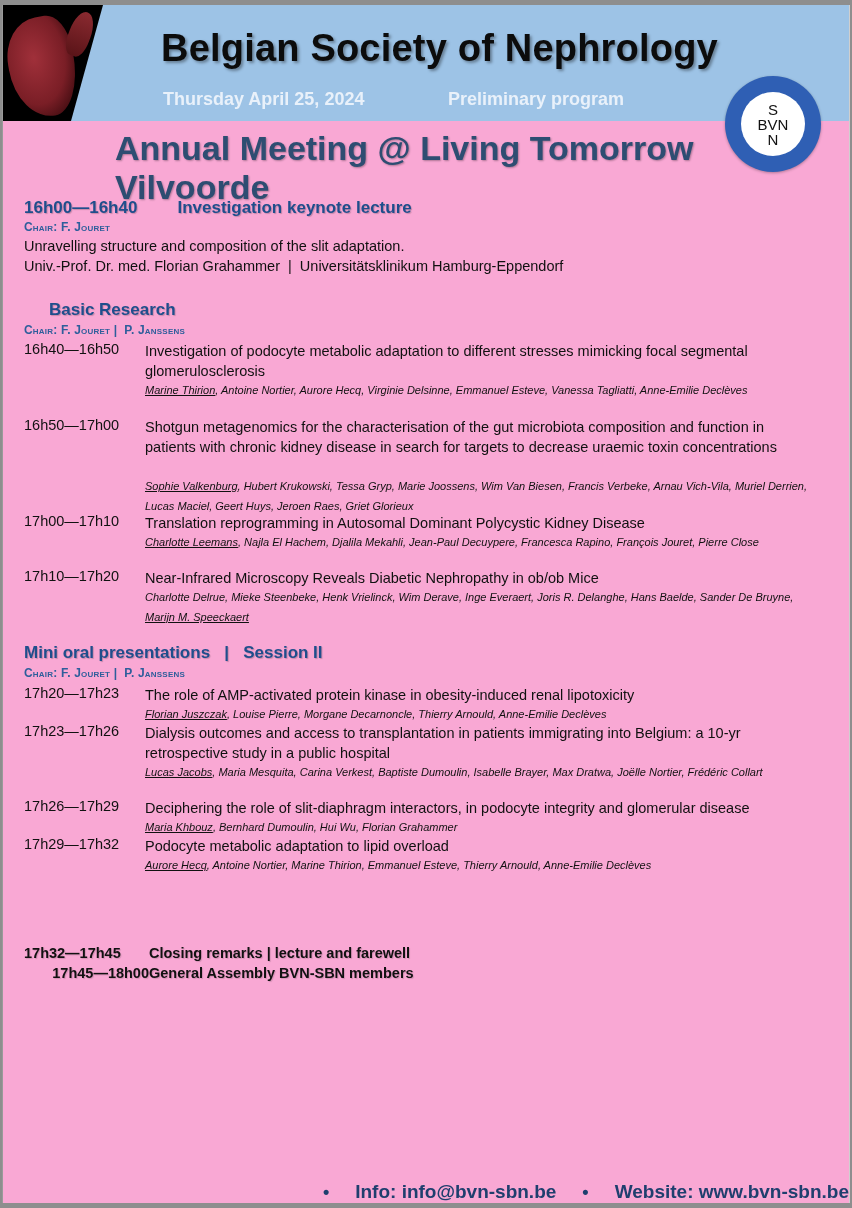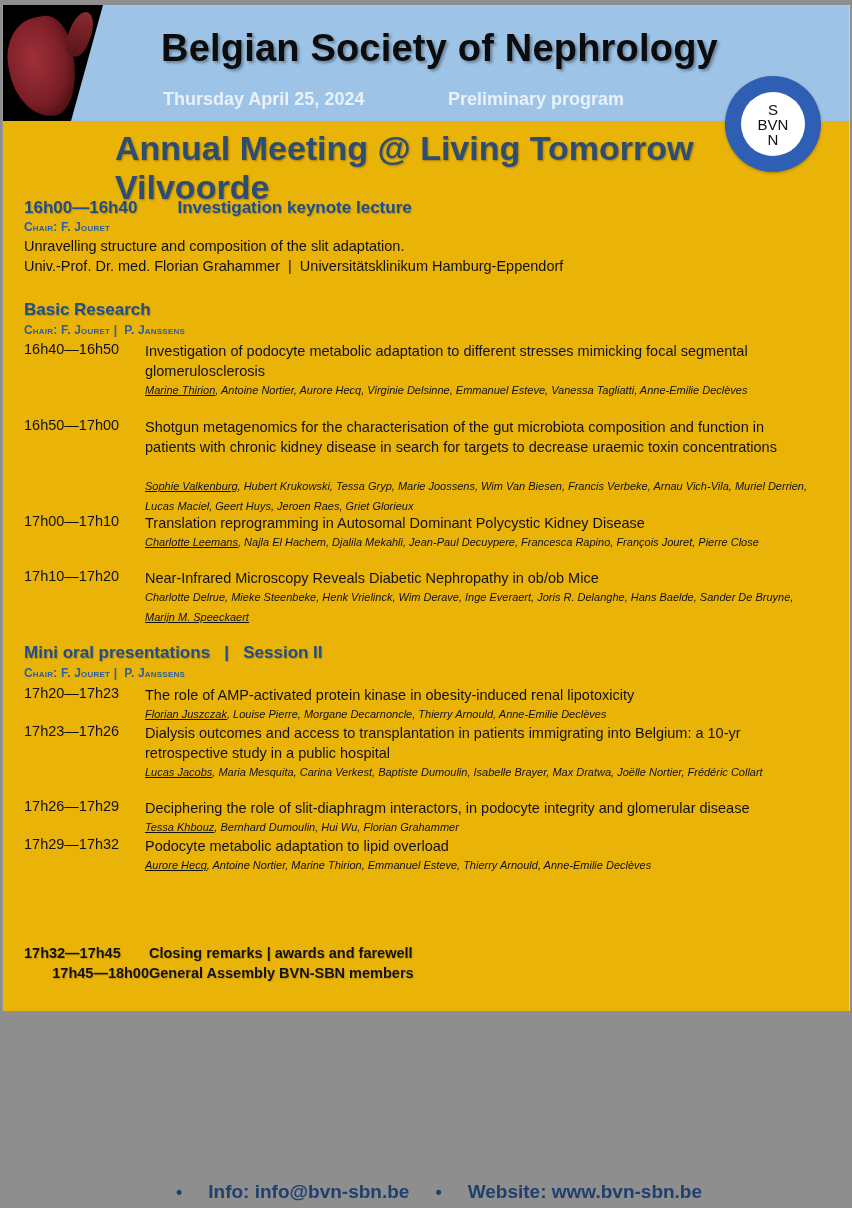--- a/index.html
+++ b/index.html
@@ -1,21 +1,21 @@
 <!DOCTYPE html>
 <html><head>
 <meta charset="utf-8">
 <style>
   html, body { margin:0; padding:0; }
   body {
     width:852px; height:1208px; background:#8e8e8e; position:relative; overflow:hidden;
     font-family:"Liberation Sans", sans-serif;
   }
   .page {
-    position:absolute; left:2px; top:5px; width:846px; height:1006px; background:#eab308;
+    position:absolute; left:2px; top:5px; width:846px; height:1198px; background:#f9a8d4;
     border-left:1px solid #9a9a9a; border-right:1px solid #cfcfcf;
   }
   .banner {
     position:absolute; left:0; top:0; width:846px; height:116px; background:#9dc3e6;
   }
   .kidney {
     position:absolute; left:0; top:0; width:100px; height:116px; background:#000;
     clip-path: polygon(0 0, 100% 0, 68% 100%, 0 100%);
     overflow:hidden;
   }
@@ -68,21 +68,21 @@
   .talk .time { position:absolute; left:0; top:0; font-size:14.5px; color:#111; }
   .talk .ttl { position:absolute; left:121px; top:0; width:670px; font-size:14.5px; line-height:20px; color:#111; }
   .talk .auth { position:absolute; left:121px; width:670px; font-size:11px; line-height:19.5px; font-style:italic; color:#111; }
   .talk .auth u { text-decoration:underline; }
   .final {
     position:absolute; left:21px; font-size:14.5px; font-weight:bold; color:#111;
     text-shadow: 1px 1px 1px rgba(0,0,0,0.15);
   }
   .final .ft { display:inline-block; width:125px; }
   .footer {
-    position:absolute; left:0; width:846px; top:1176px; text-align:center;
+    position:absolute; left:0; width:846px; top:1176px; text-align:right;
     font-size:19px; font-weight:bold; color:#1f3f6e;
   }
   .footer .dot { display:inline-block; margin:0 26px; font-size:18px; }
 </style>
 </head>
 <body>
 
 <div class="page">
 
   <div class="banner">
@@ -105,21 +105,21 @@
 
   <div class="content">
 
     <div class="sec-head" style="top:193px;">
       <span>16h00—16h40</span><span class="gap"></span><span>Investigation keynote lecture</span>
     </div>
     <div class="chair" style="top:215px;">Chair: F. Jouret</div>
     <div class="plain" style="top:233px;">Unravelling structure and composition of the slit adaptation.</div>
     <div class="plain" style="top:253px; white-space:pre;">Univ.-Prof. Dr. med. Florian Grahammer  |  Universitätsklinikum Hamburg-Eppendorf</div>
 
-    <div class="sec-head" style="top:295px;">Basic Research</div>
+    <div class="sec-head" style="top:295px;margin-left:25px;">Basic Research</div>
     <div class="chair" style="top:318px; white-space:pre;">Chair: F. Jouret |  P. Janssens</div>
 
     <div class="talk" style="top:336px;">
       <div class="time">16h40—16h50</div>
       <div class="ttl">Investigation of podocyte metabolic adaptation to different stresses mimicking focal segmental glomerulosclerosis</div>
       <div class="auth" style="top:40px;"><u>Marine Thirion</u><span>, Antoine Nortier, Aurore Hecq, Virginie Delsinne, Emmanuel Esteve, Vanessa Tagliatti, Anne-Emilie Declèves</span></div>
     </div>
 
     <div class="talk" style="top:412px;">
       <div class="time">16h50—17h00</div>
@@ -150,31 +150,31 @@
 
     <div class="talk" style="top:718px;">
       <div class="time">17h23—17h26</div>
       <div class="ttl">Dialysis outcomes and access to transplantation in patients immigrating into Belgium: a 10-yr retrospective study in a public hospital</div>
       <div class="auth" style="top:40px;"><u>Lucas Jacobs</u><span>, Maria Mesquita, Carina Verkest, Baptiste Dumoulin, Isabelle Brayer, Max Dratwa, Joëlle Nortier, Frédéric Collart</span></div>
     </div>
 
     <div class="talk" style="top:793px;">
       <div class="time">17h26—17h29</div>
       <div class="ttl">Deciphering the role of slit-diaphragm interactors, in podocyte integrity and glomerular disease</div>
-      <div class="auth" style="top:20px;"><u>Tessa Khbouz</u><span>, Bernhard Dumoulin, Hui Wu, Florian Grahammer</span></div>
+      <div class="auth" style="top:20px;"><u>Maria Khbouz</u><span>, Bernhard Dumoulin, Hui Wu, Florian Grahammer</span></div>
     </div>
 
     <div class="talk" style="top:831px;">
       <div class="time">17h29—17h32</div>
       <div class="ttl">Podocyte metabolic adaptation to lipid overload</div>
       <div class="auth" style="top:20px;"><u>Aurore Hecq</u><span>, Antoine Nortier, Marine Thirion, Emmanuel Esteve, Thierry Arnould, Anne-Emilie Declèves</span></div>
     </div>
 
     <div class="final" style="top:940px;">
-      <span class="ft">17h32—17h45</span><span>Closing remarks | awards and farewell</span>
+      <span class="ft">17h32—17h45</span><span>Closing remarks | lecture and farewell</span>
     </div>
     <div class="final" style="top:960px;text-align:right;">
       <span class="ft">17h45—18h00</span><span>General Assembly BVN-SBN members</span>
     </div>
 
     <div class="footer">
       <span class="dot">•</span><span>Info: info@bvn-sbn.be</span><span class="dot">•</span><span>Website: www.bvn-sbn.be</span>
     </div>
   </div>
 </div>

